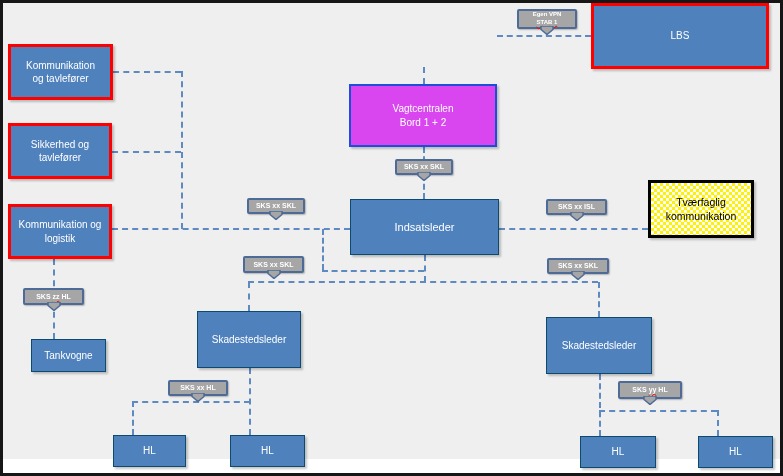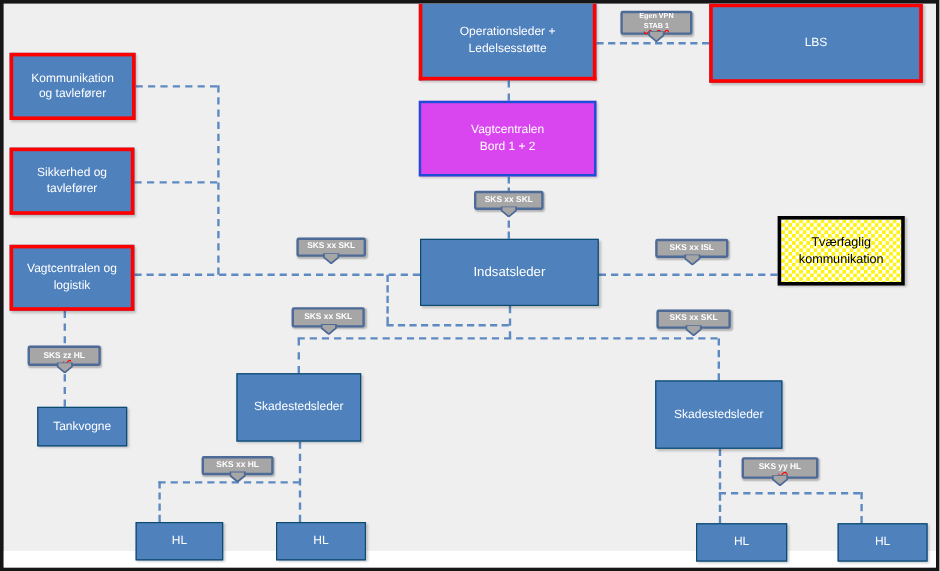--- a/index.html
+++ b/index.html
@@ -67,35 +67,33 @@
   <div class="vline" style="left:245px;top:279px;height:29px"></div>
   <div class="vline" style="left:595px;top:279px;height:35px"></div>
   <div class="vline" style="left:50px;top:256px;height:80px"></div>
   <div class="vline" style="left:246px;top:365px;height:67px"></div>
   <div class="hline" style="left:129px;top:398px;width:118px"></div>
   <div class="vline" style="left:129px;top:398px;height:34px"></div>
   <div class="vline" style="left:596px;top:371px;height:62px"></div>
   <div class="hline" style="left:596px;top:407px;width:118px"></div>
   <div class="vline" style="left:714px;top:407px;height:26px"></div>
 
-  <div class="node red no-top" style="left:346px;top:0;width:148px;height:64px">Operationsleder +
-Ledelsesstøtte</div>
 
   <div class="node red" style="left:588px;top:0;width:178px;height:66px">LBS</div>
 
   <div class="node green" style="left:346px;top:81px;width:148px;height:63px">Vagtcentralen
 Bord 1 + 2</div>
 
   <div class="node red" style="left:5px;top:41px;width:105px;height:56px">Kommunikation
 og tavlefører</div>
 
   <div class="node red" style="left:5px;top:120px;width:104px;height:56px">Sikkerhed og
 tavlefører</div>
 
-  <div class="node red" style="left:5px;top:201px;width:104px;height:55px">Vagtcentralen og
+  <div class="node red" style="left:5px;top:201px;width:104px;height:55px">Kommunikation og
 logistik</div>
 
   <div class="node" style="left:347px;top:196px;width:149px;height:56px;font-size:11px">Indsatsleder</div>
 
   <div class="node yellow" style="left:645px;top:177px;width:106px;height:58px">Tværfaglig
 kommunikation</div>
 
   <div class="node small" style="left:10px;top:336px;width:75px;height:33px">Tankvogne</div>
 
   <div class="node" style="left:194px;top:308px;width:104px;height:57px">Skadestedsleder</div>

